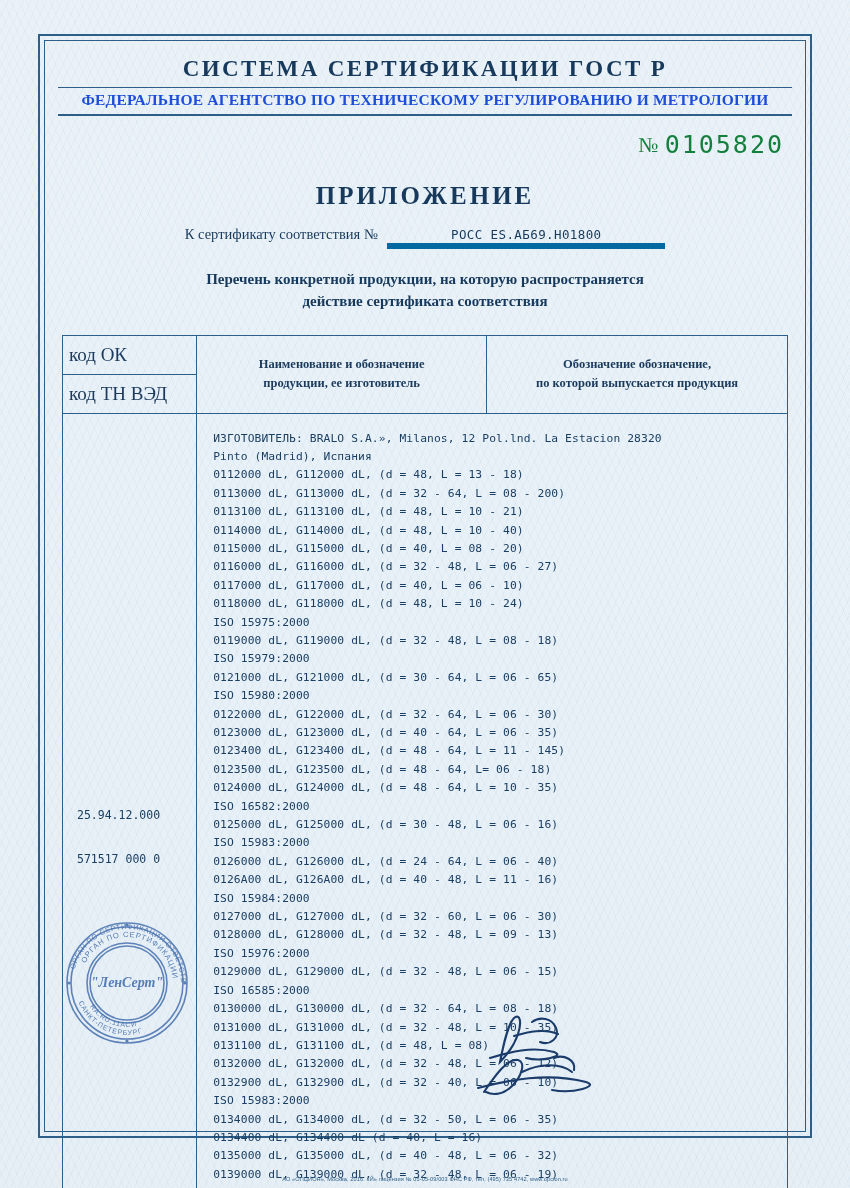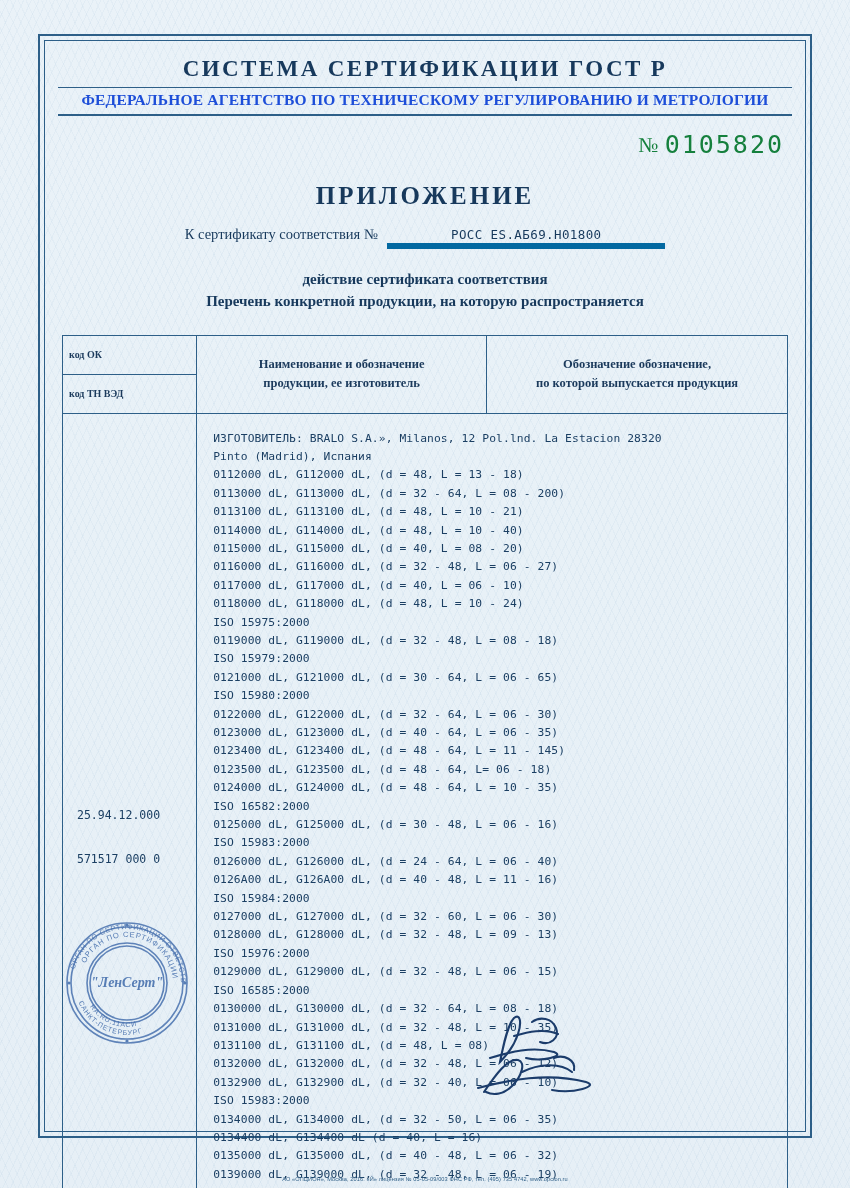--- a/index.html
+++ b/index.html
@@ -153,22 +153,22 @@
   }
   .tbl td {
     border: 1px solid #2d5f88;
     vertical-align: middle;
     padding: 6px 6px;
   }
   .col-a { width: 18.5%; }
   .col-b { width: 40%; }
   .col-c { width: 41.5%; }
   .hdr-a {
-    font-size: 10px;
-    font-weight: bold;
+    font-size: 19px;
+    font-weight: normal;
     padding-left: 12px;
     height: 26px;
   }
   .hdr-mid {
     font-size: 12.5px;
     font-weight: bold;
     text-align: center;
     line-height: 1.5;
   }
   .body-cell {
@@ -247,22 +247,22 @@
     </div>
 
     <div class="prilozhenie">ПРИЛОЖЕНИЕ</div>
 
     <div class="cert-line">
       <span>К сертификату соответствия №</span>
       <span class="cert-no">РОСС ES.АБ69.Н01800</span>
     </div>
 
     <div class="subtitle">
+      <div>Перечень конкретной продукции,  на которую распространяется</div>
       <div>действие сертификата соответствия</div>
-      <div>Перечень конкретной продукции,  на которую распространяется</div>
     </div>
 
     <table class="tbl">
       <tbody>
           <tr>
         <td class="col-a hdr-a">код ОК</td>
         <td class="col-b hdr-mid" rowspan="2">
           <div>Наименование и обозначение</div>
           <div>продукции, ее изготовитель</div>
         </td>

